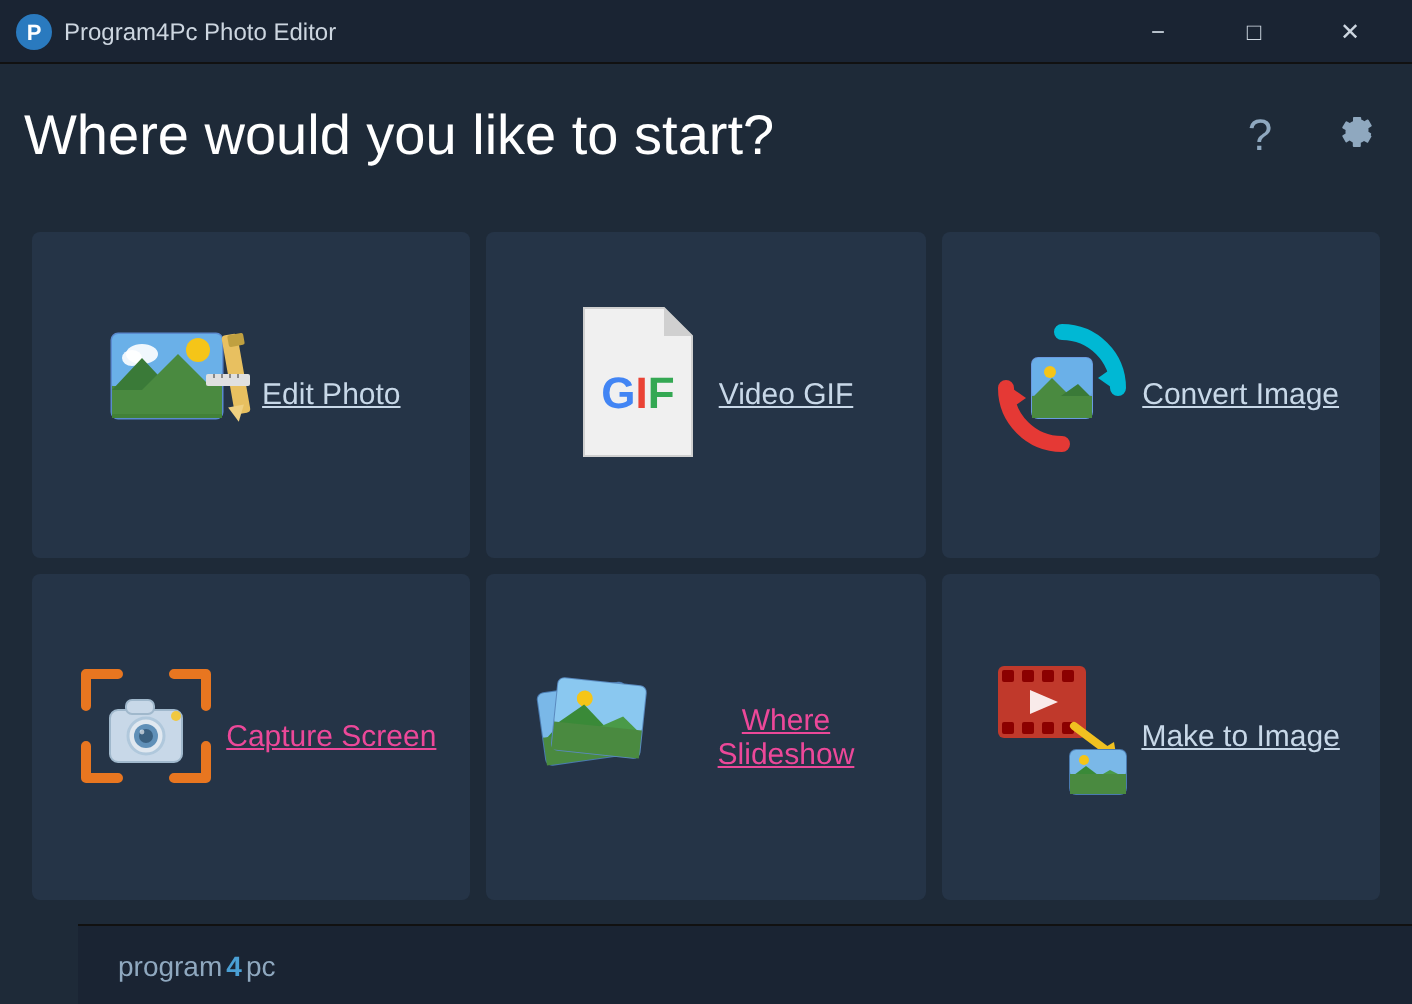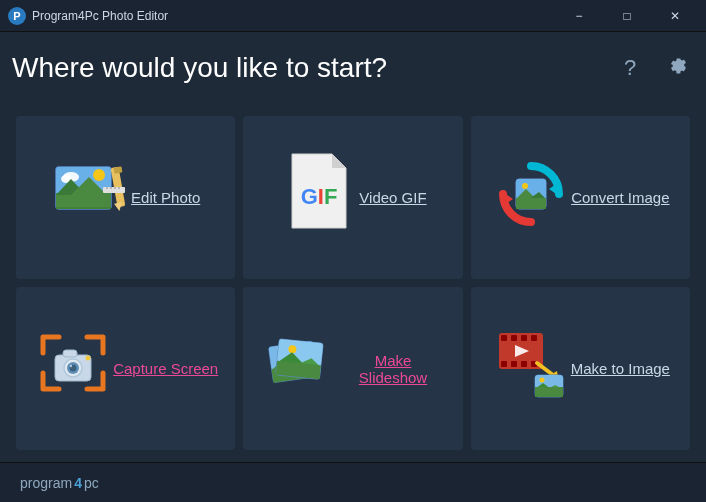--- a/index.html
+++ b/index.html
@@ -120,20 +120,21 @@
     .grid-label.blue { color: #ec4899; }
 
     
     .footer {
       height: 40px;
       background: #1a2433;
       display: flex;
       align-items: center;
       padding: 0 20px;
       border-top: 1px solid #111;
+      margin-left: 39px;
     }
     .footer-logo {
       display: flex;
       align-items: center;
       gap: 2px;
     }
     .footer-logo-text {
       font-size: 14px;
       color: #8fa8bf;
       font-weight: 400;
@@ -293,21 +294,21 @@
         <g transform="rotate(6, 40, 36)">
           <rect x="18" y="14" width="44" height="36" rx="3" fill="#6a9acf" stroke="#5a8abf" stroke-width="1"></rect>
           <rect x="18" y="14" width="44" height="24" rx="3" fill="#8ac8f0"></rect>
           <circle cx="32" cy="23" r="4" fill="#f5c518"></circle>
           <polygon points="18,38 32,26 46,38" fill="#3a8a38"></polygon>
           <polygon points="38,38 52,30 62,38" fill="#4a9a48"></polygon>
           <rect x="18" y="36" width="44" height="14" fill="#4a8a40" rx="0"></rect>
         </g>
       </svg>
     </div>
-    <span class="grid-label blue">Make Slideshow</span>
+    <span class="grid-label blue">Where Slideshow</span>
   </div>
 
   <div class="grid-item">
     <div class="grid-icon">
       <svg width="80" height="75" viewBox="0 0 80 75">
 
         <rect x="8" y="8" width="44" height="36" rx="3" fill="#c0392b"></rect>
 
         <rect x="10" y="10" width="6" height="6" rx="1" fill="#8b0000"></rect>
         <rect x="20" y="10" width="6" height="6" rx="1" fill="#8b0000"></rect>

